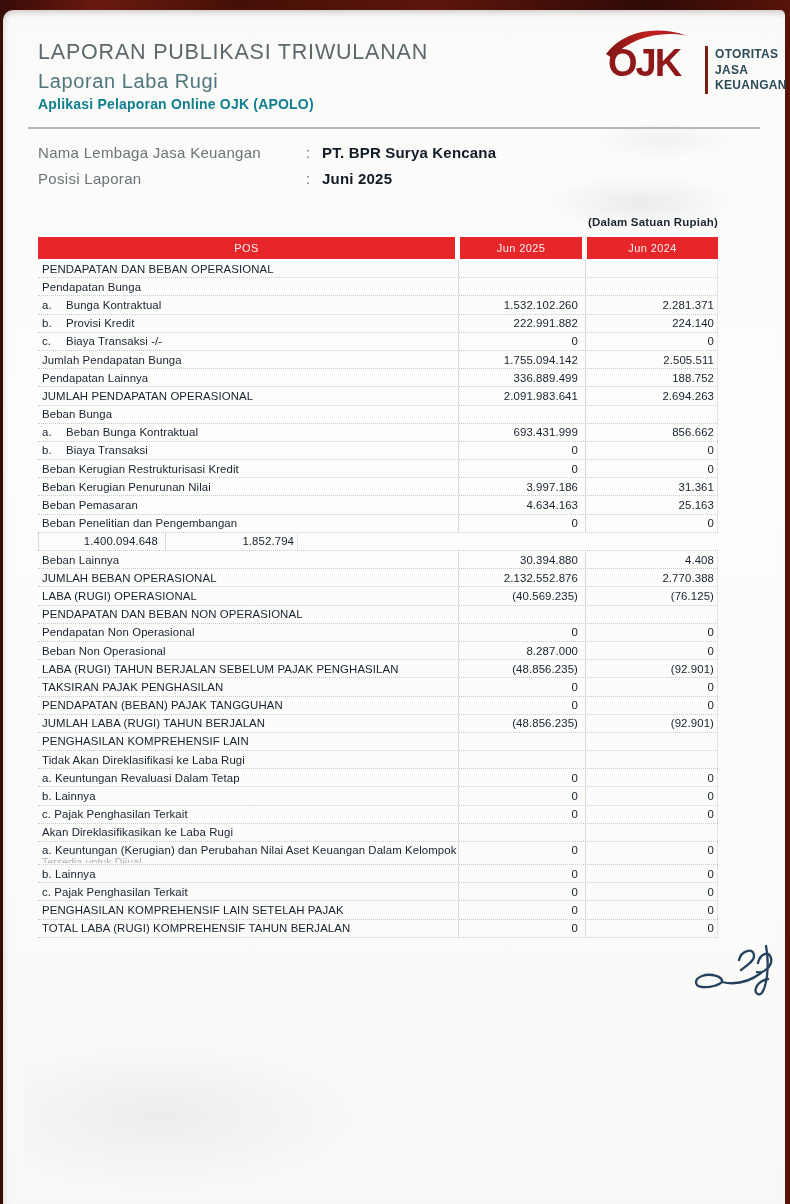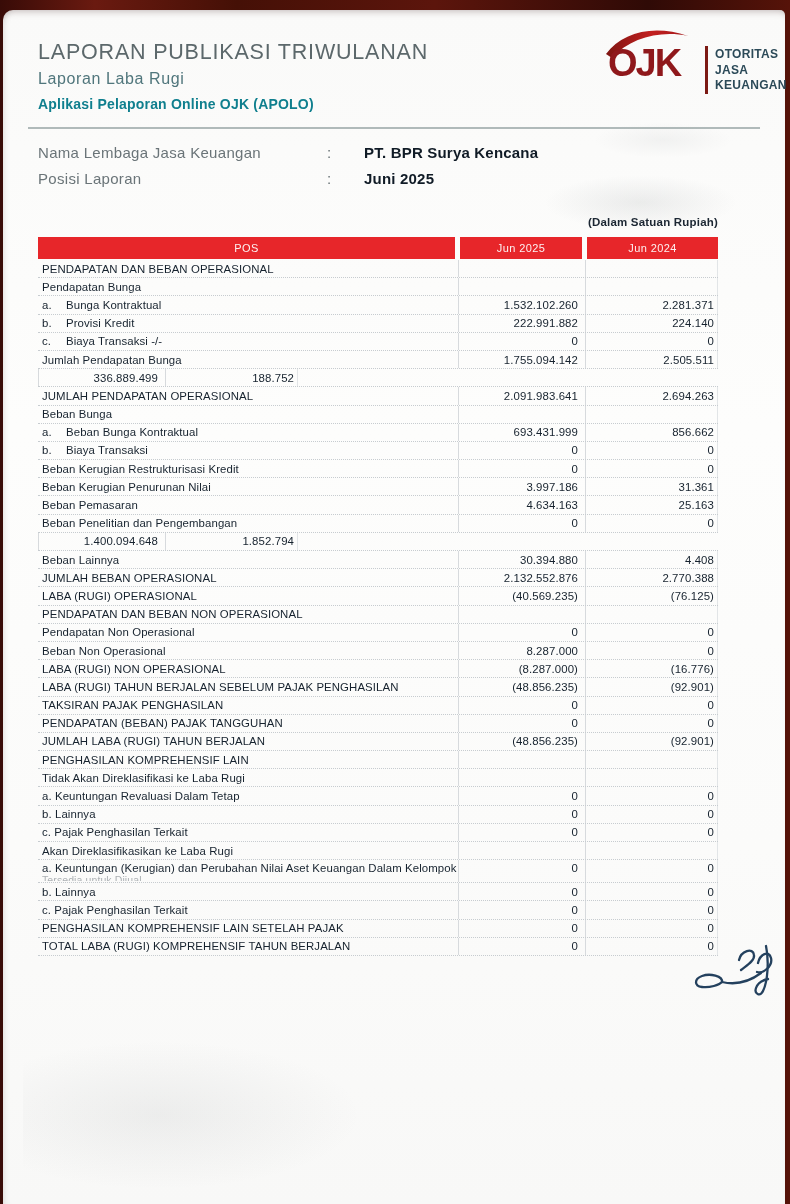--- a/index.html
+++ b/index.html
@@ -15,39 +15,39 @@
   .paper{
     position:absolute;left:3px;top:10px;right:5px;bottom:0;
     background:linear-gradient(180deg,#fafaf9 0%,#fdfdfc 35%,#fbfbfa 70%,#f8f8f7 100%);
     border-top-left-radius:10px;border-top-right-radius:5px;
     box-shadow:inset 0 7px 9px -7px rgba(40,10,10,0.35), inset 7px 0 9px -8px rgba(40,10,10,0.18);
   }
   .smudge{position:absolute;pointer-events:none;}
 
   
   .title1{position:absolute;left:35px;top:30px;font-size:21.5px;color:#5c686b;letter-spacing:0.8px;}
-  .title2{position:absolute;left:35px;top:60px;font-size:16px;color:#50767c;letter-spacing:0.6px;}
+  .title2{position:absolute;left:35px;top:60px;font-size:20px;color:#50767c;letter-spacing:0.6px;}
   .title3{position:absolute;left:35px;top:86px;font-size:14px;font-weight:bold;color:#0f7f8e;letter-spacing:0.2px;}
 
   
   .logo{position:absolute;left:605px;top:20px;width:170px;height:78px;}
   .logo .swoosh{position:absolute;left:-6px;top:-4px;width:100px;height:34px;}
   .logo .acronym{
     position:absolute;left:0px;top:12px;
     font-size:38px;font-weight:bold;color:#8f181b;letter-spacing:-2px;
     font-family:"Liberation Sans", sans-serif;
   }
   .logo .bar{position:absolute;left:97px;top:16px;width:3px;height:48px;background:#7c1a14;}
   .logo .org{position:absolute;left:107px;top:17px;font-size:12px;font-weight:bold;color:#2c4a58;line-height:15.5px;letter-spacing:0.3px;}
 
   .divider{position:absolute;left:25px;top:117px;width:732px;height:0;border-top:2px solid #97a4a4;opacity:0.75;}
 
   
   .meta{position:absolute;left:35px;top:134px;width:700px;font-size:15px;}
-  .meta-row{display:flex;margin-bottom:9px;align-items:flex-end;gap:21px;}
+  .meta-row{display:flex;margin-bottom:9px;align-items:flex-end;}
   .meta-label{width:268px;color:#6a7478;letter-spacing:0.3px;}
   .meta-sep{width:16px;color:#6a7478;}
   .meta-value{color:#101b26;font-weight:bold;letter-spacing:0.2px;}
 
   .unit-note{position:absolute;right:67px;top:206px;font-size:11.5px;color:#1c2733;font-weight:bold;letter-spacing:0.2px;}
 
   
   .rtable{position:absolute;left:35px;top:227px;width:680px;}
   .thead{display:flex;height:22px;}
   .thead .hc{color:rgba(255,255,255,0.93);font-size:11px;letter-spacing:0.4px;text-align:center;line-height:22px;}
@@ -164,20 +164,21 @@
             </div>
             <div class="c c2">0</div>
             <div class="c c3">0</div>
           </div>
           <div class="trow">
             <div class="c c1">Jumlah Pendapatan Bunga</div>
             <div class="c c2">1.755.094.142</div>
             <div class="c c3">2.505.511</div>
           </div>
           <div class="trow">
+            <div class="c c1">Pendapatan Lainnya</div>
             <div class="c c2">336.889.499</div>
             <div class="c c3">188.752</div>
           </div>
           <div class="trow">
             <div class="c c1">JUMLAH PENDAPATAN OPERASIONAL</div>
             <div class="c c2">2.091.983.641</div>
             <div class="c c3">2.694.263</div>
           </div>
           <div class="trow">
             <div class="c c1">Beban Bunga</div>
@@ -246,25 +247,20 @@
           </div>
           <div class="trow">
             <div class="c c1">Pendapatan Non Operasional</div>
             <div class="c c2">0</div>
             <div class="c c3">0</div>
           </div>
           <div class="trow">
             <div class="c c1">Beban Non Operasional</div>
             <div class="c c2">8.287.000</div>
             <div class="c c3">0</div>
-          </div>
-          <div class="trow">
-            <div class="c c1">LABA (RUGI) NON OPERASIONAL</div>
-            <div class="c c2">(8.287.000)</div>
-            <div class="c c3">(16.776)</div>
           </div>
           <div class="trow">
             <div class="c c1">LABA (RUGI) TAHUN BERJALAN SEBELUM PAJAK PENGHASILAN</div>
             <div class="c c2">(48.856.235)</div>
             <div class="c c3">(92.901)</div>
           </div>
           <div class="trow">
             <div class="c c1">TAKSIRAN PAJAK PENGHASILAN</div>
             <div class="c c2">0</div>
             <div class="c c3">0</div>

